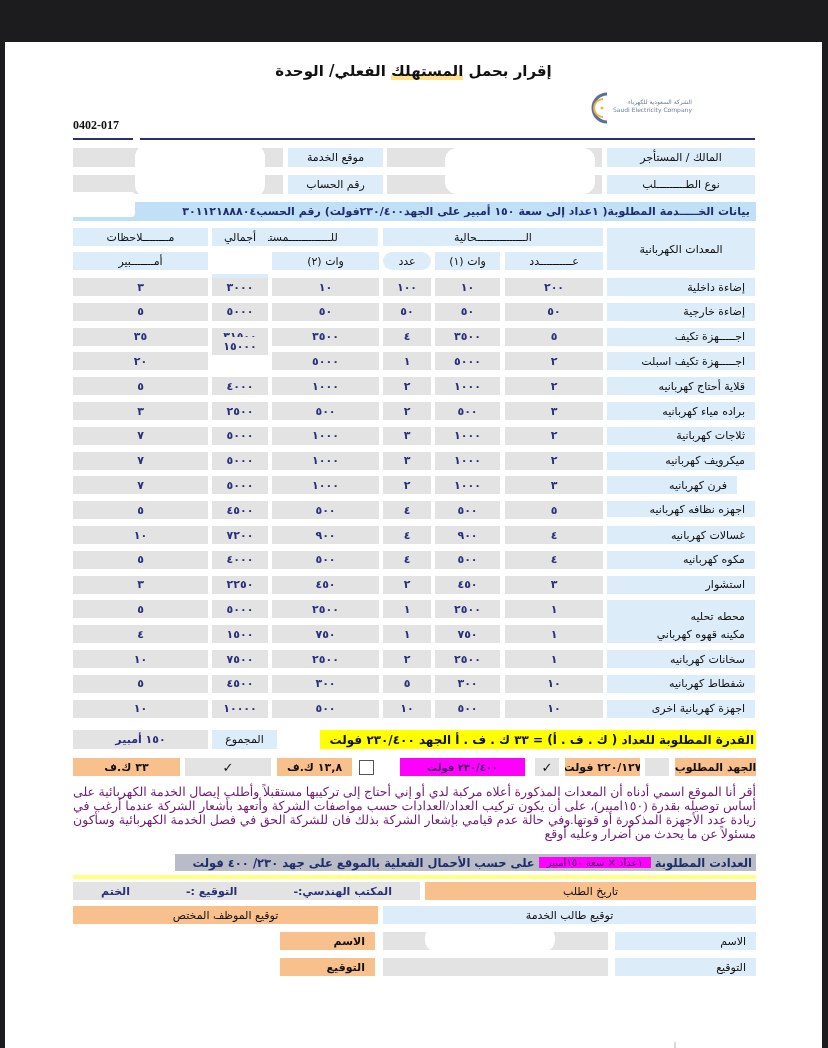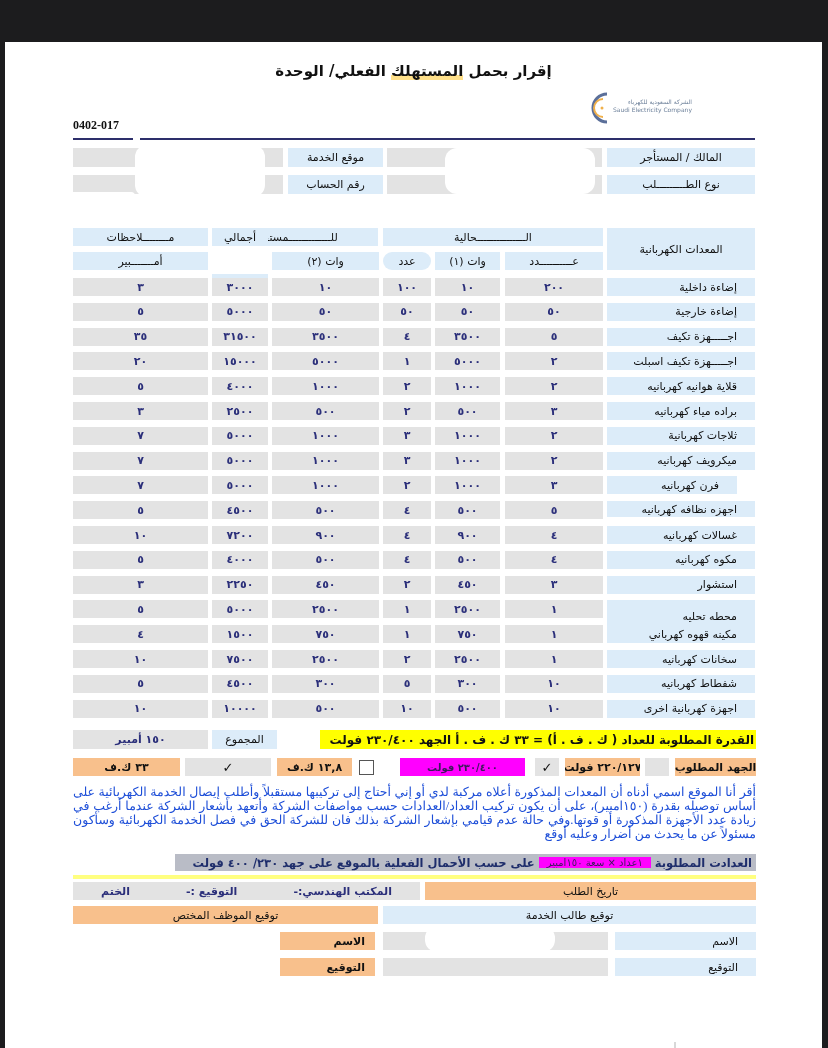--- a/index.html
+++ b/index.html
@@ -8,31 +8,31 @@
   .abs{position:absolute;box-sizing:border-box;}
   .title{left:0;width:817px;top:20px;text-align:center;font-weight:bold;font-size:15px;color:#111;direction:rtl;}
   .title .hl{background:linear-gradient(transparent 70%, #ffe08a 70%);}
   .logo{left:578px;top:46px;width:140px;height:40px;}
   .logo-text{position:absolute;left:30px;top:10px;font-size:6px;color:#6b7f99;line-height:8px;direction:ltr;}
   .code{left:68px;top:76px;font-size:12px;font-weight:bold;color:#111;font-family:"Liberation Serif",serif;}
   .hr1{left:68px;top:96px;width:60px;height:2px;background:#2d2f6b;}
   .hr2{left:135px;top:96px;width:615px;height:2px;background:#2d2f6b;}
   .cell{position:absolute;box-sizing:border-box;display:flex;align-items:center;justify-content:center;font-size:11px;font-weight:bold;color:#2b2f7a;direction:rtl;white-space:nowrap;overflow:hidden;}
   .lbl{background:#dcecf9;color:#111;font-weight:normal;}
-  .lbl.r{justify-content:flex-start;padding-right:18px;text-align:center;}
+  .lbl.r{justify-content:flex-start;padding-right:10px;text-align:center;}
   .val{background:#e3e3e3;}
   .org{background:#f8c08c;color:#111;}
   .white-blob{background:#fff;border-radius:12px;}
   .banner{left:68px;top:160px;width:683px;height:19px;background:#bfe0f7;color:#1e2d6b;font-size:11px;font-weight:bold;direction:rtl;padding-right:6px;display:flex;align-items:center;white-space:nowrap;overflow:hidden;}
   .hdr{background:#dcecf9;color:#111;font-weight:normal;}
   .yellow{background:#ffff00;color:#111;font-size:12px;}
   .magenta{background:#ff00ff;color:#3a1a5a;font-size:10px;}
   .chk{background:#e3e3e3;color:#111;font-size:13px;}
   .box{background:#fff;border:1px solid #555;}
-  .para{left:68px;top:743px;width:683px;direction:rtl;text-align:justify;font-family:"Liberation Serif",serif;font-size:12.5px;line-height:14px;color:#1d4ed8;}
+  .para{left:68px;top:743px;width:683px;direction:rtl;text-align:justify;font-family:"Liberation Serif",serif;font-size:12.5px;line-height:14px;color:#701a75;}
   .req{left:170px;top:812px;width:581px;height:17px;background:#b9bcc6;direction:rtl;font-size:11.5px;font-weight:bold;color:#1e2d6b;display:flex;align-items:center;padding-right:4px;white-space:nowrap;}
   .req .mag{background:#ff00ff;color:#3a1a5a;font-weight:normal;font-size:10px;padding:0 8px;margin:0 4px;}
   .yline{left:68px;top:833px;width:683px;height:4px;background:#ffff80;}
   .watermark{left:560px;top:990px;width:260px;height:50px;}
 </style>
 </head>
 <body>
 
 <div class="page">
 
@@ -60,20 +60,21 @@
   <div class="cell val" style="left:68px;top:106px;width:210px;height:19px;justify-content:flex-start;padding-right:70px;">٠٠٠ ي بمنز</div>
 
   <div class="cell lbl" style="left:602px;top:133px;width:148px;height:19px;">نوع الطـــــــــلب</div>
   <div class="cell val" style="left:382px;top:133px;width:215px;height:19px;">(تقوية سكني )</div>
   <div class="cell lbl" style="left:283px;top:133px;width:95px;height:19px;">رقم الحساب</div>
   <div class="cell val" style="left:68px;top:133px;width:210px;height:19px;justify-content:flex-start;padding-right:60px;">٣٠٠٠٠٠٠٠٠٠٠٠٢</div>
 
   <div class="abs white-blob" style="left:440px;top:106px;width:150px;height:46px;"></div>
   <div class="abs white-blob" style="left:130px;top:103px;width:130px;height:52px;"></div>
 
+  <div class="abs banner">بيانات الخـــــدمة المطلوبة( ١عداد إلى سعة ١٥٠ أمبير على الجهد٢٣٠/٤٠٠فولت) رقم الحسب٣٠١١٢١٨٨٨٠٤</div>
   <div class="abs white-blob" style="left:60px;top:150px;width:70px;height:25px;border-radius:4px;"></div>
 
   <div class="cell hdr" style="left:602px;top:186px;width:148px;height:42px;">المعدات الكهربانية</div>
   <div class="cell hdr" style="left:378px;top:186px;width:220px;height:18px;">الـــــــــــــــحالية</div>
   <div class="cell hdr" style="left:207px;top:186px;width:166px;height:18px;">للـــــــــــــمستقبل</div>
   <div class="cell hdr" style="left:207px;top:186px;width:56px;height:18px;">أجمالي</div>
   <div class="cell hdr" style="left:68px;top:186px;width:135px;height:18px;">مــــــــلاحظات</div>
 
   <div class="cell hdr" style="left:500px;top:210px;width:98px;height:18px;">عــــــــــدد</div>
   <div class="cell hdr" style="left:430px;top:210px;width:65px;height:18px;">وات (١)</div>
@@ -109,25 +110,25 @@
         <div class="cell val" style="left: 267px; top: 285.6px; width: 107px; height: 18px;">٣٥٠٠</div>
         <div class="cell val" style="left: 207px; top: 285.6px; width: 56px; height: 18px;">٣١٥٠٠</div>
         <div class="cell val" style="left: 68px; top: 285.6px; width: 135px; height: 18px;">٣٥</div>
       </div>
       <div>
         <div class="cell lbl r" style="left: 602px; top: 310.4px; width: 148px; height: 18px;">اجـــــهزة تكيف اسبلت</div>
         <div class="cell val" style="left: 500px; top: 310.4px; width: 98px; height: 18px;">٢</div>
         <div class="cell val" style="left: 430px; top: 310.4px; width: 65px; height: 18px;">٥٠٠٠</div>
         <div class="cell val" style="left: 378px; top: 310.4px; width: 48px; height: 18px;">١</div>
         <div class="cell val" style="left: 267px; top: 310.4px; width: 107px; height: 18px;">٥٠٠٠</div>
-        <div class="cell val" style="left: 207px; top: 310px; width: 56px; height: 18px;">١٥٠٠٠</div>
+        <div class="cell val" style="left: 207px; top: 295px; width: 56px; height: 18px;">١٥٠٠٠</div>
         <div class="cell val" style="left: 68px; top: 310.4px; width: 135px; height: 18px;">٢٠</div>
       </div>
       <div>
-        <div class="cell lbl r" style="left: 602px; top: 335.2px; width: 148px; height: 18px;">قلاية هوانيه كهربانيه</div>
+        <div class="cell lbl r" style="left: 602px; top: 335.2px; width: 148px; height: 18px;">قلاية أحتاج كهربانيه</div>
         <div class="cell val" style="left: 500px; top: 335.2px; width: 98px; height: 18px;">٢</div>
         <div class="cell val" style="left: 430px; top: 335.2px; width: 65px; height: 18px;">١٠٠٠</div>
         <div class="cell val" style="left: 378px; top: 335.2px; width: 48px; height: 18px;">٢</div>
         <div class="cell val" style="left: 267px; top: 335.2px; width: 107px; height: 18px;">١٠٠٠</div>
         <div class="cell val" style="left: 207px; top: 335.2px; width: 56px; height: 18px;">٤٠٠٠</div>
         <div class="cell val" style="left: 68px; top: 335.2px; width: 135px; height: 18px;">٥</div>
       </div>
       <div>
         <div class="cell lbl r" style="left: 602px; top: 360px; width: 148px; height: 18px;">براده مياء كهربانيه</div>
         <div class="cell val" style="left: 500px; top: 360px; width: 98px; height: 18px;">٣</div>

